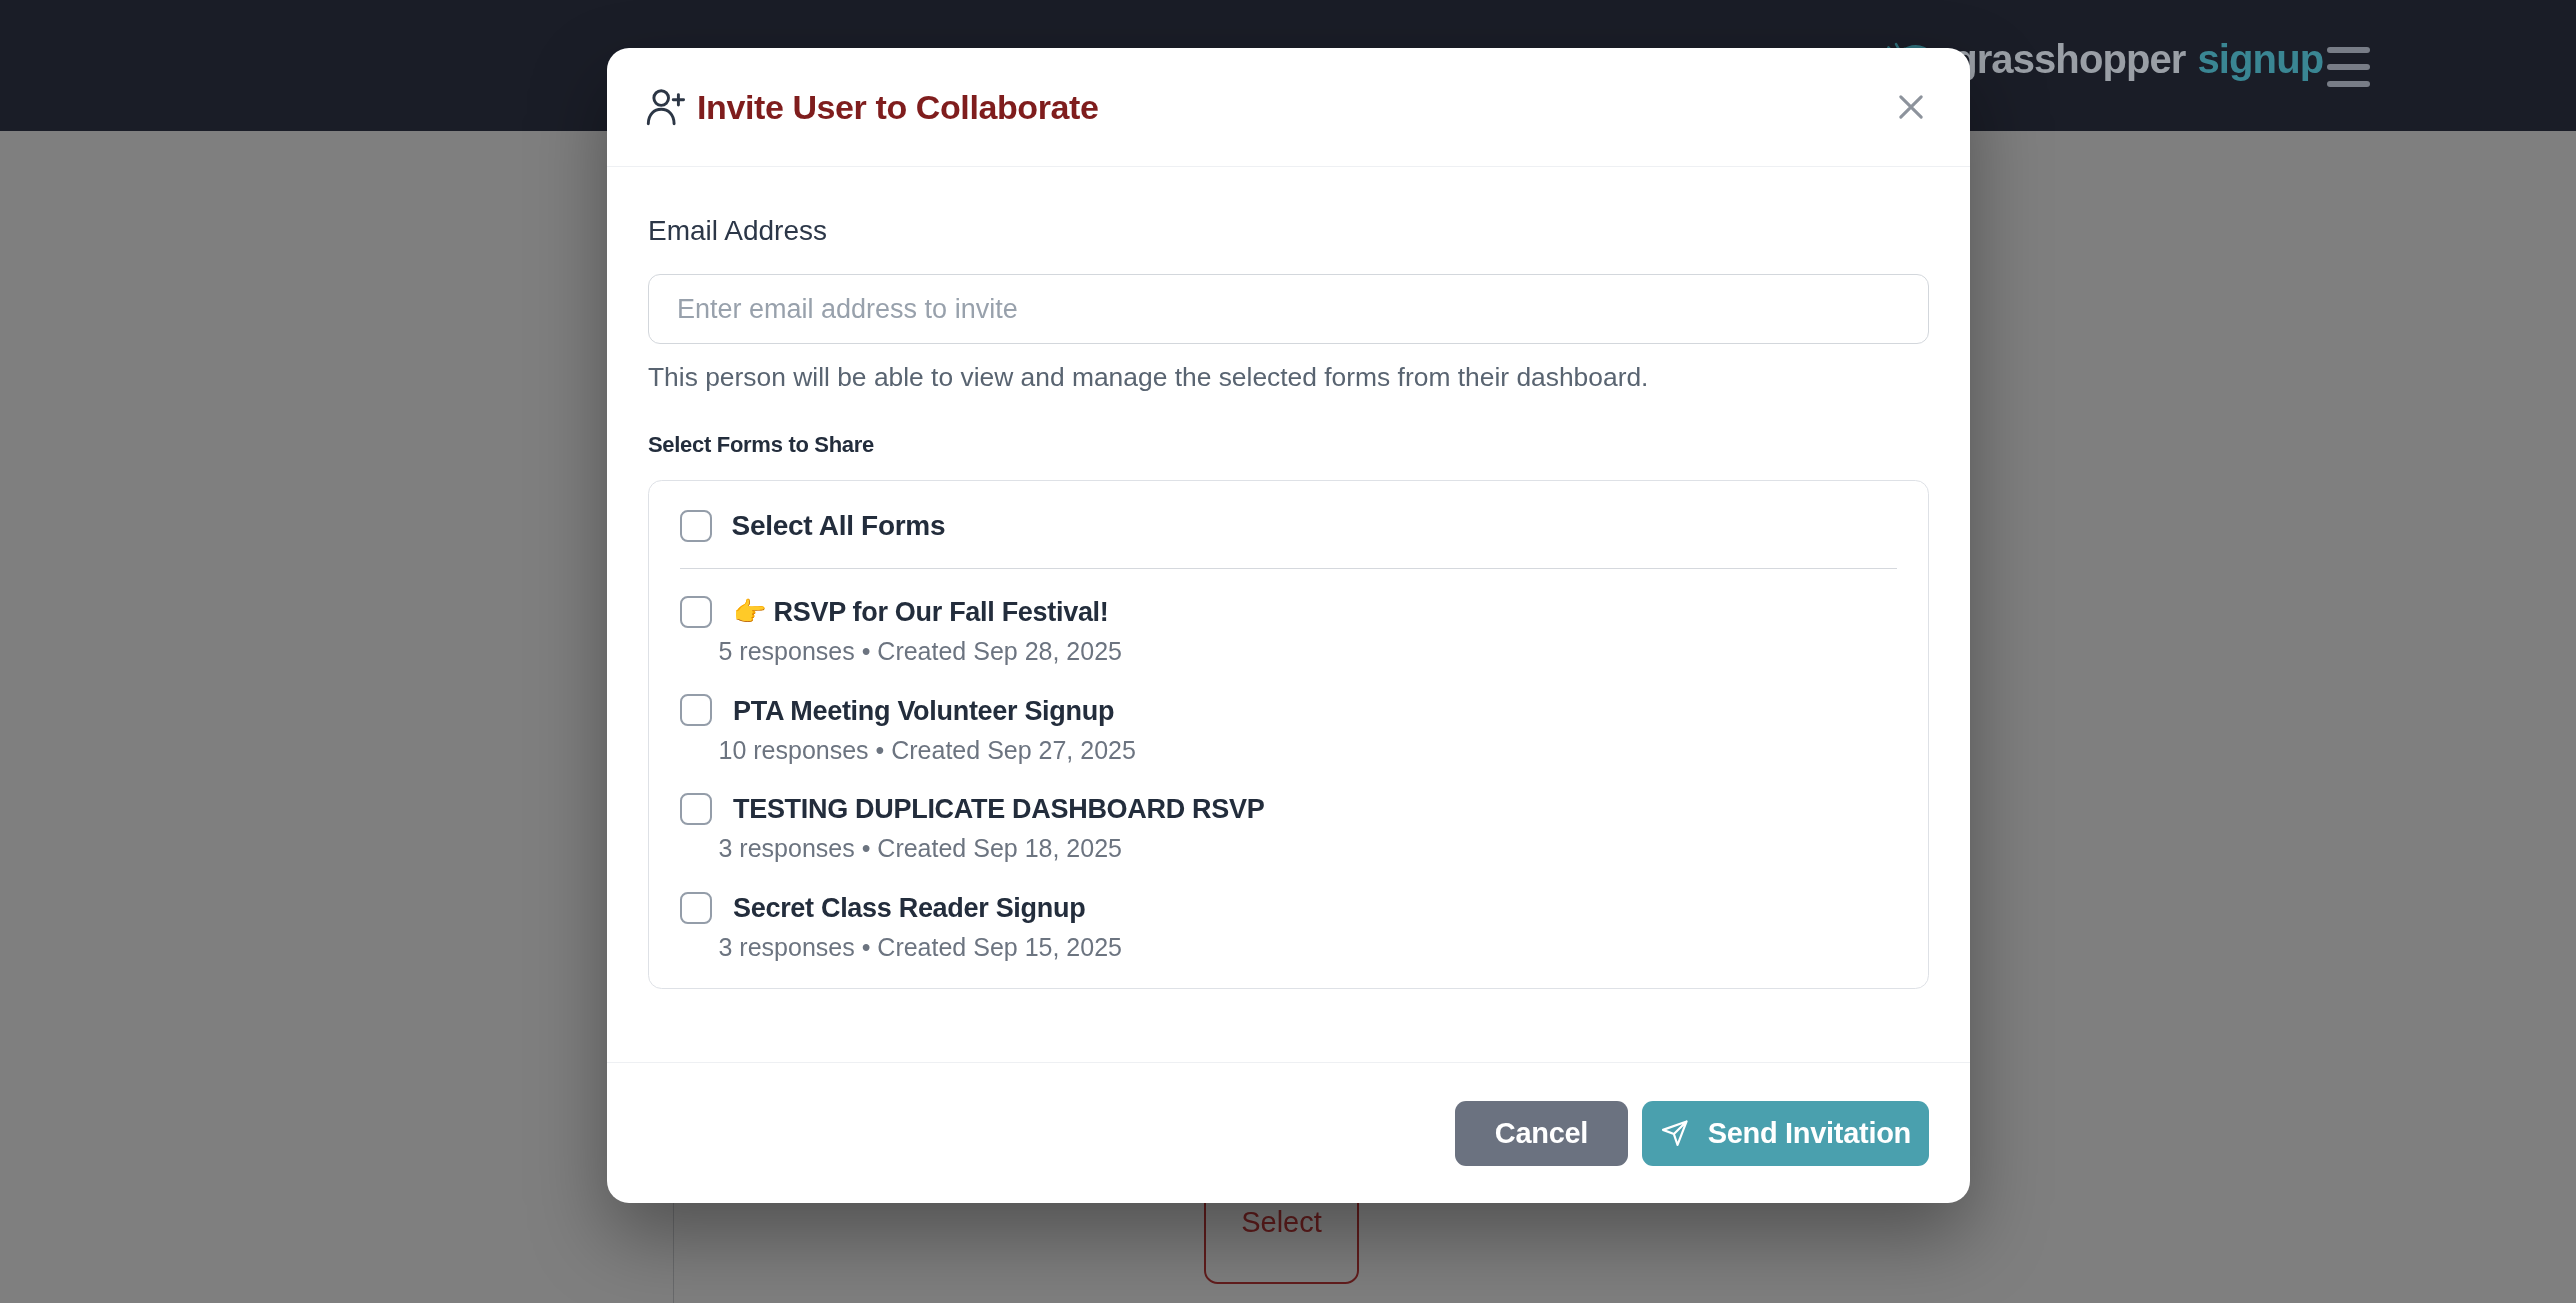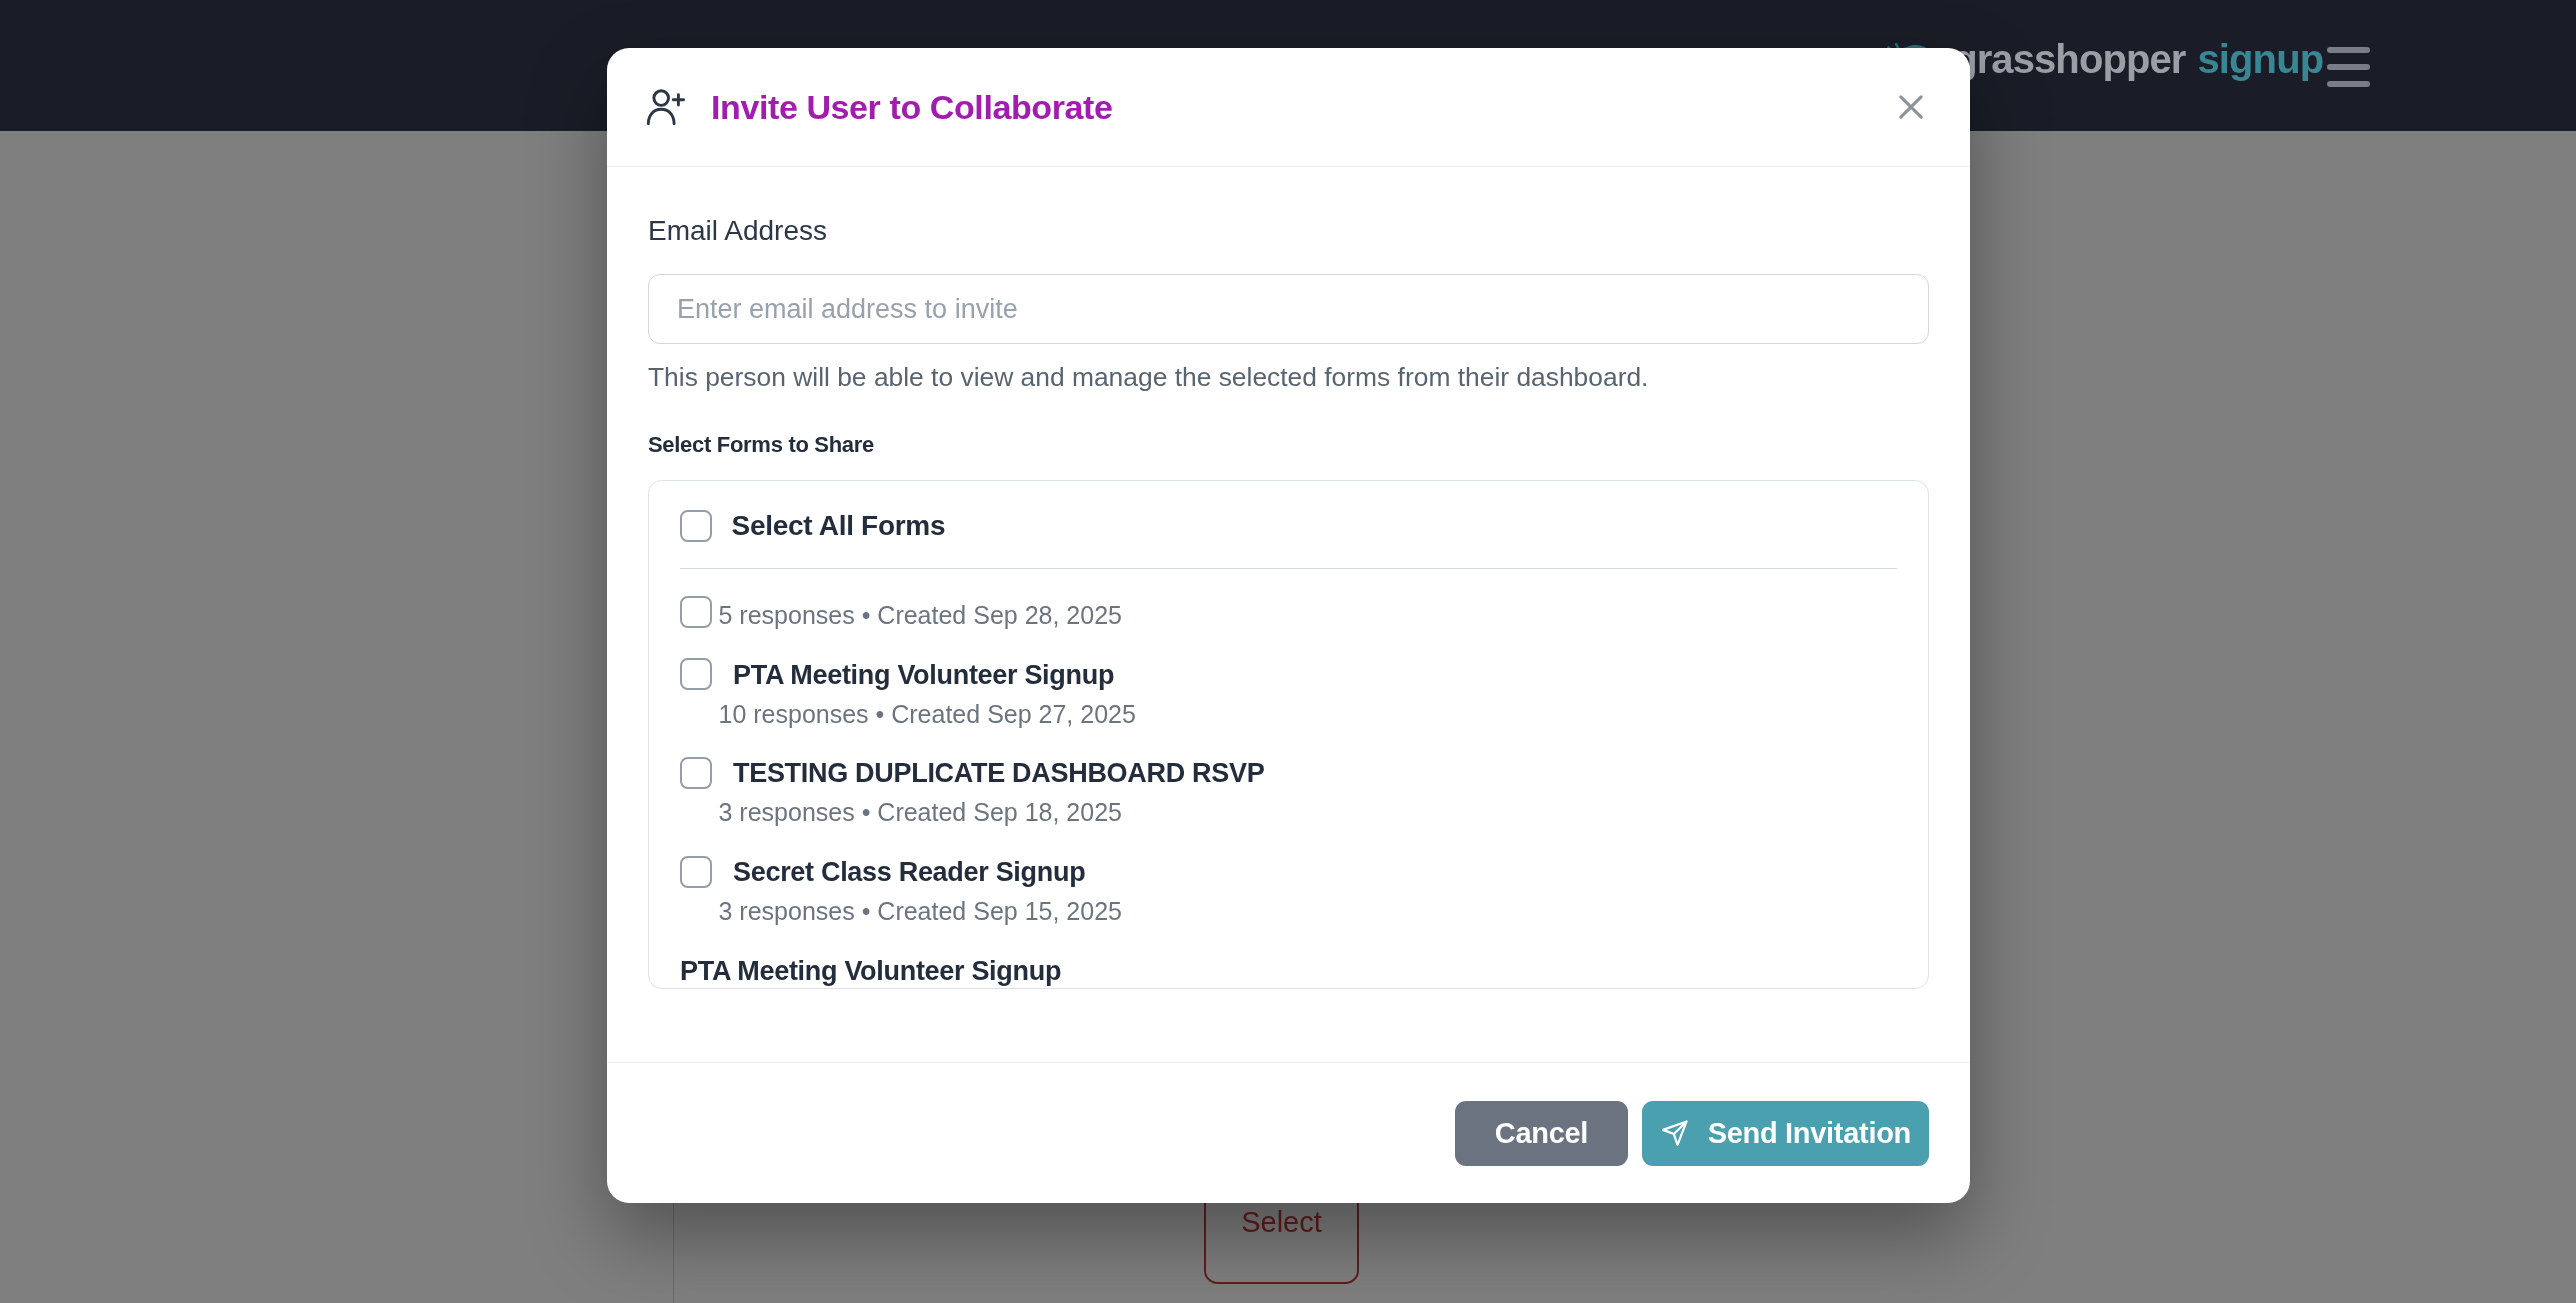--- a/index.html
+++ b/index.html
@@ -45,21 +45,21 @@
   .modal {
     position: absolute; left: 607px; top: 48px; width: 1363px; height: 1155px;
     background: #ffffff; border-radius: 22px; z-index: 20;
     box-shadow: 0 34px 77px rgba(0,0,0,0.35);
     display: flex; flex-direction: column;
   }
   .modal-header {
     height: 119px; flex: 0 0 119px; display: flex; align-items: center;
     padding: 0 37px; border-bottom: 1.7px solid #eef0f3;
   }
-  .modal-title { font-size: 34px; font-weight: 600; color: #a21caf; letter-spacing: -0.4px; margin-left: 24px; flex: 1; }
+  .modal-title { font-size: 34px; font-weight: 600; color: #7f1d1d; letter-spacing: -0.4px; margin-left: 10px; flex: 1; }
   .icon-userplus { width: 43px; height: 43px; }
   .close-btn { background: none; border: none; cursor: pointer; padding: 5.1px; }
   .close-btn svg { width: 34px; height: 34px; display: block; }
 
   .modal-body { padding: 48px 41px 0 41px; flex: 1; }
 
   .field-label { font-size: 28px; font-weight: 500; color: #2c3748; }
   .email-input {
     margin-top: 27px; width: 100%; height: 70px;
     border: 1.7px solid #d3d7dc; border-radius: 12px;
@@ -159,20 +159,21 @@
       <div class="selectall-row">
         <span class="checkbox"></span>
         <span class="selectall-label">Select All Forms</span>
       </div>
 
       <hr class="list-divider">
 
       <div class="form-item">
         <span class="checkbox"></span>
         <div>
+          <div class="form-title">👉 RSVP for Our Fall Festival!</div>
           <div class="form-meta">5 responses • Created Sep 28, 2025</div>
         </div>
       </div>
 
       <div class="form-item">
         <span class="checkbox"></span>
         <div>
           <div class="form-title">PTA Meeting Volunteer Signup</div>
           <div class="form-meta">10 responses • Created Sep 27, 2025</div>
         </div>

